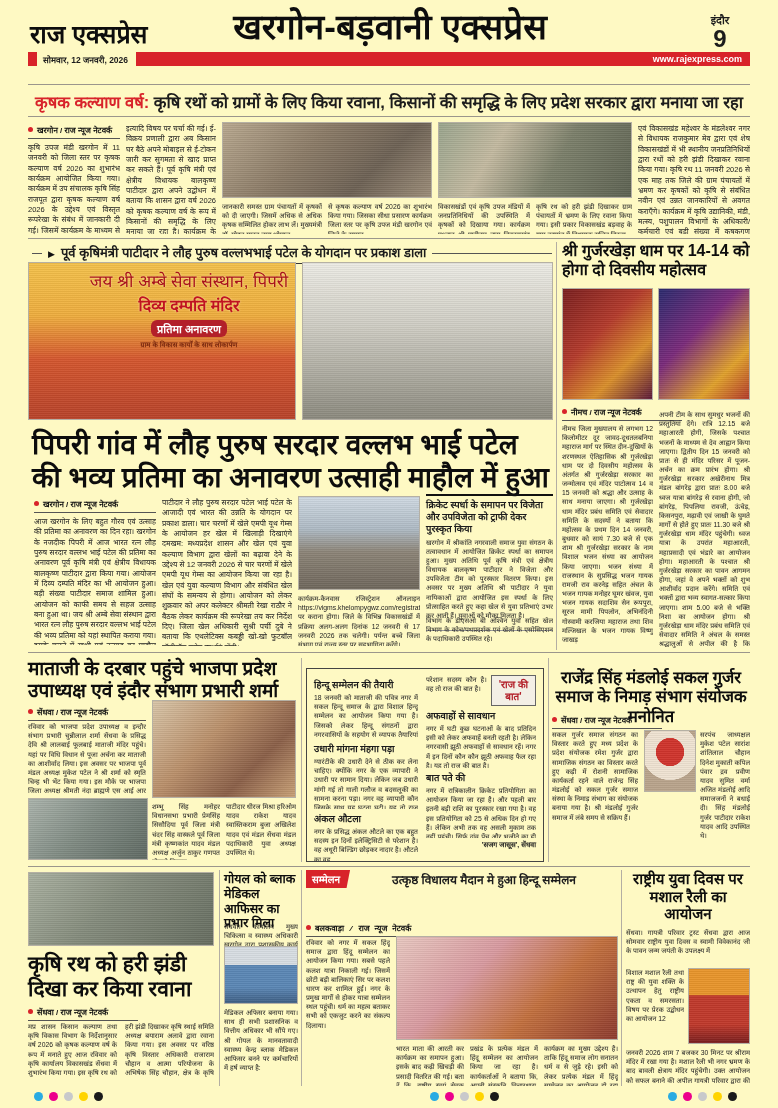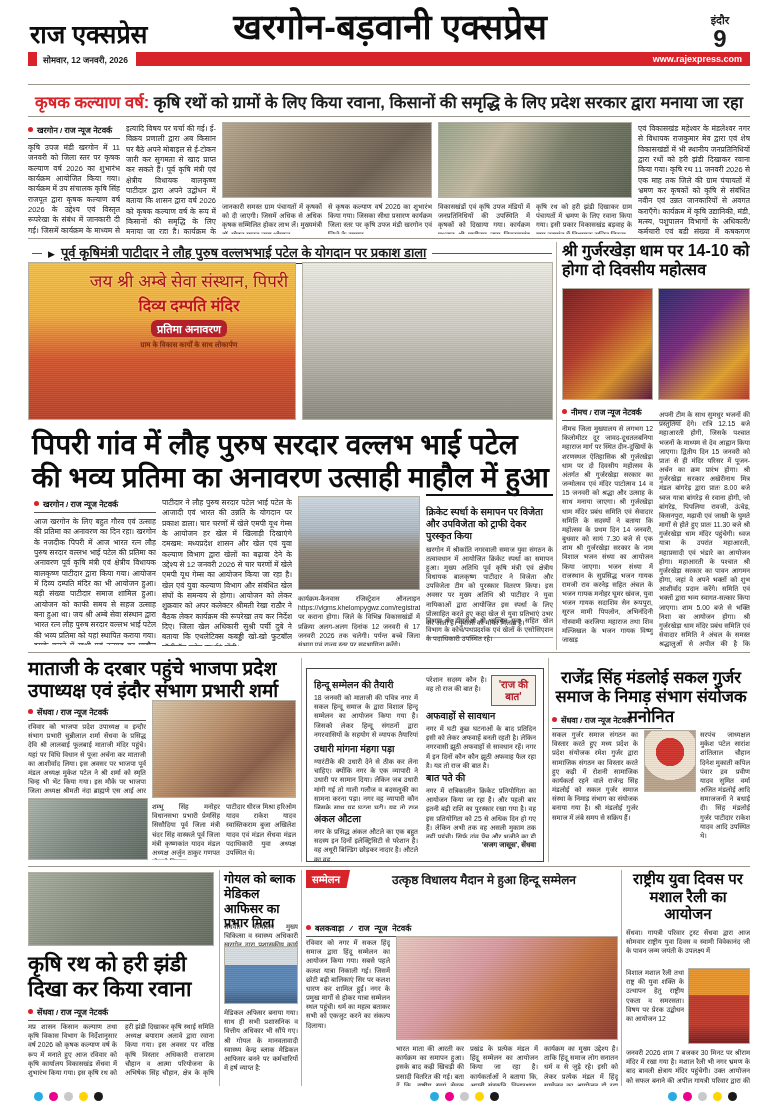--- a/index.html
+++ b/index.html
@@ -1,16 +1,16 @@
 <!DOCTYPE html>
 <html><head>
 <meta charset="utf-8">
 <style>
   html,body{margin:0;padding:0;background:#dcdcd6;}
-  .page{position:relative;width:778px;height:1108px;margin:0 auto;background:#ffffff;
+  .page{position:relative;width:778px;height:1108px;margin:0 auto;background:#fef9c3;
         font-family:"Liberation Sans",sans-serif;color:#1c1c1c;overflow:hidden;}
   .abs{position:absolute;}
   .hl{font-weight:bold;color:#0d0d0d;line-height:1.18;}
   .body-txt{font-size:7.5px;line-height:1.38;text-align:justify;overflow:hidden;color:#222;}
   .small-txt{font-size:6.8px;line-height:1.35;text-align:justify;overflow:hidden;color:#222;}
   .dateline{display:flex;align-items:center;gap:4px;font-size:8px;font-weight:bold;color:#111;
             border-bottom:1px solid #555;padding-bottom:3px;margin-bottom:4px;}
   .red-dot{width:5px;height:5px;border-radius:50%;background:#d8232a;flex:0 0 auto;}
   .photo{position:absolute;border:1px solid #b5b0a4;box-sizing:border-box;}
   .photo::after{content:"";position:absolute;inset:0;
@@ -30,21 +30,21 @@
   .ph-stage{background:linear-gradient(135deg,#e8c8c0,#d89aa0 35%,#c2703e 65%,#8e3b2f);}
   .ph-vivek{background:linear-gradient(180deg,#e8952b 0 35%,#c0392b 36% 75%,#7a1f1f);}
   .hrule{position:absolute;height:1px;background:#9b968c;}
   .vrule{position:absolute;width:1px;background:#b3aea3;}
   .banner-text{position:absolute;inset:6px 6px auto 60px;text-align:center;z-index:2;}
   .banner-l1{font-size:17px;font-weight:normal;color:#a8121a;text-shadow:0 0 2px #ffe9a8;}
   .banner-l2{font-size:16px;font-weight:bold;color:#c01320;text-shadow:0 0 2px #ffe9a8;margin-top:2px;}
   .banner-l3{display:inline-block;margin-top:4px;font-size:11px;font-weight:bold;color:#fff;
              background:#b3202a;border-radius:6px;padding:1px 6px;}
   .banner-l4{font-size:7px;font-weight:bold;color:#7c2a10;margin-top:3px;}
-  .cricket-box{border-top:2px solid #111;border-bottom:1px solid #999;padding-top:10px;}
+  .cricket-box{border-top:2px solid #111;border-bottom:1px solid #999;padding-top:3px;}
   .tag-red{background:#d8232a;color:#fff;font-weight:bold;font-size:10px;padding:2px 10px 2px 6px;
            clip-path:polygon(0 0,100% 0,92% 100%,0 100%);}
   .rkb-box{border:1px solid #444;box-sizing:border-box;padding:6px 7px;}
   .rkb-h{font-size:9.5px;font-weight:bold;margin:3px 0 2px;}
   .rkb-label{border:1px solid #666;color:#b3202a;font-weight:bold;font-size:10px;line-height:1.15;
              text-align:center;padding:3px 2px;background:#f3efe6;}
   .dots{display:flex;gap:6px;align-items:center;}
   .dot-mark{width:9px;height:9px;border-radius:50%;display:inline-block;}
   .kicker-line{display:flex;align-items:center;gap:6px;}
   .kicker-line::before{content:"";width:10px;height:1px;background:#555;}
@@ -91,21 +91,21 @@
   <div class="abs small-txt" style="left:328px;top:202px;width:104px;height:32px;">से कृषक कल्याण वर्ष 2026 का शुभारंभ किया गया। जिसका सीधा प्रसारण कार्यक्रम जिला स्तर पर कृषि उपज मंडी खरगोन एवं जिले के समस्त</div>
   <div class="abs small-txt" style="left:438px;top:202px;width:92px;height:32px;">विकासखंडों एवं कृषि उपज मंडियों में जनप्रतिनिधियों की उपस्थिति में कृषकों को दिखाया गया। कार्यक्रम पश्चात श्री पाटीदार द्वारा विकासखंड खरगोन के</div>
   <div class="abs small-txt" style="left:536px;top:202px;width:96px;height:32px;">कृषि रथ को हरी झंडी दिखाकर ग्राम पंचायतों में भ्रमण के लिए रवाना किया गया। इसी प्रकार विकासखंड बड़वाह के ग्राम दुड़गांव में विधायक सचिन बिरला</div>
   <div class="abs body-txt" style="left:638px;top:124px;width:112px;height:110px;">एवं विकासखंड महेश्वर के मंडलेश्वर नगर से विधायक राजकुमार मेव द्वारा एवं शेष विकासखंडों में भी स्थानीय जनप्रतिनिधियों द्वारा रथों को हरी झंडी दिखाकर रवाना किया गया। कृषि रथ 11 जनवरी 2026 से एक माह तक जिले की ग्राम पंचायतों में भ्रमण कर कृषकों को कृषि से संबंधित नवीन एवं उन्नत जानकारियों से अवगत कराएँगे। कार्यक्रम में कृषि उद्यानिकी, मंडी, मत्स्य, पशुपालन विभागों के अधिकारी/कर्मचारी एवं बड़ी संख्या में कृषकगण उपस्थित रहे।</div>
 
   <div class="hrule" style="left:28px;top:238px;width:722px;"></div>
   <div class="vrule" style="left:556px;top:242px;height:408px;"></div>
 
   <div class="abs kicker-line" style="left:32px;top:243px;width:520px;">
     <span style="color:#111;font-size:9px;">▶</span>
-    <span style="font-size:13px;font-weight:bold;border-bottom:1px solid #333;padding-bottom:2px;text-decoration:underline;">पूर्व कृषिमंत्री पाटीदार ने लौह पुरुष वल्लभभाई पटेल के योगदान पर प्रकाश डाला</span>
+    <span style="font-size:13px;font-weight:bold;border-bottom:1px solid #333;padding-bottom:2px;">पूर्व कृषिमंत्री पाटीदार ने लौह पुरुष वल्लभभाई पटेल के योगदान पर प्रकाश डाला</span>
   </div>
 
   <div class="photo ph-banner" style="left:28px;top:262px;width:268px;height:158px;">
     <div class="banner-text">
       <div class="banner-l1">जय श्री अम्बे सेवा संस्थान, पिपरी</div>
       <div class="banner-l2">दिव्य दम्पति मंदिर</div>
       <div><span class="banner-l3">प्रतिमा अनावरण</span></div>
       <div class="banner-l4">ग्राम के विकास कार्यों के साथ लोकार्पण</div>
     </div>
   </div>
@@ -125,21 +125,21 @@
   </div>
   <div class="abs body-txt" style="left:162px;top:498px;width:130px;height:148px;">पाटीदार ने लौह पुरुष सरदार पटेल भाई पटेल के आजादी एवं भारत की उन्नति के योगदान पर प्रकाश डाला। चार चरणों में खेले एमपी यूथ गेम्स के आयोजन हर खेल में खिलाड़ी दिखाएंगे दमखम: मध्यप्रदेश शासन और खेल एवं युवा कल्याण विभाग द्वारा खेलों का बढ़ावा देने के उद्देश्य से 12 जनवरी 2026 से चार चरणों में खेले एमपी यूथ गेम्स का आयोजन किया जा रहा है। खेल एवं युवा कल्याण विभाग और संबंधित खेल संघों के समन्वय से होगा। आयोजन को लेकर शुक्रवार को अपर कलेक्टर श्रीमती रेखा राठौर ने बैठक लेकर कार्यक्रम की रूपरेखा तय कर निर्देश दिए। जिला खेल अधिकारी सुश्री पर्ची दुबे ने बताया कि एथलेटिक्स कबड्डी खो-खो फुटबॉल वॉलीबॉल समेत स्पर्धाएं होंगी।</div>
   <div class="photo ph-statue" style="left:298px;top:496px;width:122px;height:94px;"></div>
   <div class="abs small-txt" style="left:298px;top:594px;width:122px;height:52px;">कार्यक्रम-कैनवास रजिस्ट्रेशन ऑनलाइन https://vigms.khelompygwz.com/registration पर कराना होगा। जिले के विभिन्न विकासखंडों में प्रक्रिया अलग-अलग दिनांक 12 जनवरी से 17 जनवरी 2026 तक चलेगी। पर्यन्त बच्चे जिला संभाग एवं राज्य स्तर पर सहभागिता करेंगे।</div>
   <div class="abs cricket-box" style="left:426px;top:494px;width:127px;">
     <div style="font-size:9.5px;font-weight:bold;line-height:1.25;margin-bottom:3px;">क्रिकेट स्पर्धा के समापन पर विजेता और उपविजेता को ट्राफी देकर पुरस्कृत किया</div>
     <div class="small-txt" style="height:92px;">खरगोन में श्रीकांति नगरवाली समाज युवा संगठन के तत्वावधान में आयोजित क्रिकेट स्पर्धा का समापन हुआ। मुख्य अतिथि पूर्व कृषि मंत्री एवं क्षेत्रीय विधायक बालकृष्ण पाटीदार ने विजेता और उपविजेता टीम को पुरस्कार वितरण किया। इस अवसर पर मुख्य अतिथि श्री पाटीदार ने युवा नायिकाओं द्वारा आयोजित इस स्पर्धा के लिए प्रोत्साहित करते हुए कहा खेल से युवा प्रतिभाएं उभर कर आती हैं। युवाओं को मौका मिलता है।</div>
   </div>
   <div class="abs small-txt" style="left:426px;top:616px;width:127px;height:30px;">विभाग के डीएसओ बी अश्विन युवा सहित खेल विभाग के कोच/पथप्रदर्शक एवं खेलों के एसोसिएशन के पदाधिकारी उपस्थित रहे।</div>
 
-  <div class="abs hl" style="left:562px;top:242px;width:190px;font-size:16px;">श्री गुर्जरखेड़ा धाम पर 14-10 को होगा दो दिवसीय महोत्सव</div>
+  <div class="abs hl" style="left:562px;top:242px;width:190px;font-size:16px;">श्री गुर्जरखेड़ा धाम पर 14-14 को होगा दो दिवसीय महोत्सव</div>
   <div class="photo ph-deity1" style="left:562px;top:288px;width:91px;height:112px;"></div>
   <div class="photo ph-deity2" style="left:658px;top:288px;width:92px;height:112px;"></div>
   <div class="abs" style="left:562px;top:406px;width:120px;">
     <div class="dateline">
         <span class="red-dot"></span>
         <span>नीमच / राज न्यूज नेटवर्क</span>
       </div>
   </div>
   <div class="abs small-txt" style="left:562px;top:424px;width:91px;height:224px;">नीमच जिला मुख्यालय से लगभग 12 किलोमीटर दूर जावद-दूधतलबनिया महाराज मार्ग पर स्थित दीन-दुखियों के शरणस्थल ऐतिहासिक श्री गुर्जरखेड़ा धाम पर दो दिवसीय महोत्सव के अंतर्गत श्री गुर्जरखेड़ा सरकार का जन्मोत्सव एवं मंदिर पाटोत्सव 14 व 15 जनवरी को श्रद्धा और उत्साह के साथ मनाया जाएगा। श्री गुर्जरखेड़ा धाम मंदिर प्रबंध समिति एवं सेवादार समिति के सदस्यों ने बताया कि महोत्सव के प्रथम दिन 14 जनवरी, बुधवार को सायं 7.30 बजे से एक शाम श्री गुर्जरखेड़ा सरकार के नाम विशाल भजन संध्या का आयोजन किया जाएगा। भजन संध्या में राजस्थान के सुप्रसिद्ध भजन गायक रामजी राव करनेड़ सहित अंचल के भजन गायक मनोहर घूमर खंवज, युवा भजन गायक सदाशिव सेन रूपपुरा, सूरज मामी पिपलोन, अभिनंदिनी गोस्वामी करजिया महाराज तथा शिव मल्जिखल के भजन गायक विष्णु जाखड़</div>
   <div class="abs small-txt" style="left:659px;top:410px;width:91px;height:238px;">अपनी टीम के साथ सुमधुर भजनों की प्रस्तुतियां देंगे। रात्रि 12.15 बजे महाआरती होगी, जिसके पश्चात भजनों के माध्यम से देव आह्वान किया जाएगा। द्वितीय दिन 15 जनवरी को प्रातः से ही मंदिर परिसर में पूजन-अर्चन का क्रम प्रारंभ होगा। श्री गुर्जरखेड़ा सरकार अखेरीनाथ मित्र मंडल बांगरेड़ द्वारा प्रातः 8.00 बजे ध्वज यात्रा बांगरेड़ से रवाना होगी, जो बांगरेड़, पिपलिया रावजी, ऊंचेड़, किसनपुरा, मढ़ावी एवं जाखी के घुमते मार्गों से होते हुए प्रातः 11.30 बजे श्री गुर्जरखेड़ा धाम मंदिर पहुंचेगी। ध्वज यात्रा के उपरांत महाआरती, महाप्रसादी एवं भंडारे का आयोजन होगा। महाआरती के पश्चात श्री गुर्जरखेड़ा सरकार का पावन आगमन होगा, जहां वे अपने भक्तों को शुभ आशीर्वाद प्रदान करेंगे। समिति एवं भक्तों द्वारा भव्य स्वागत-सत्कार किया जाएगा। शाम 5.00 बजे से भक्ति निशा का आयोजन होगा। श्री गुर्जरखेड़ा धाम मंदिर प्रबंध समिति एवं सेवादार समिति ने अंचल के समस्त श्रद्धालुओं से अपील की है कि अधिकाधिक संख्या में धर्मलाभ प्राप्त करें।</div>

